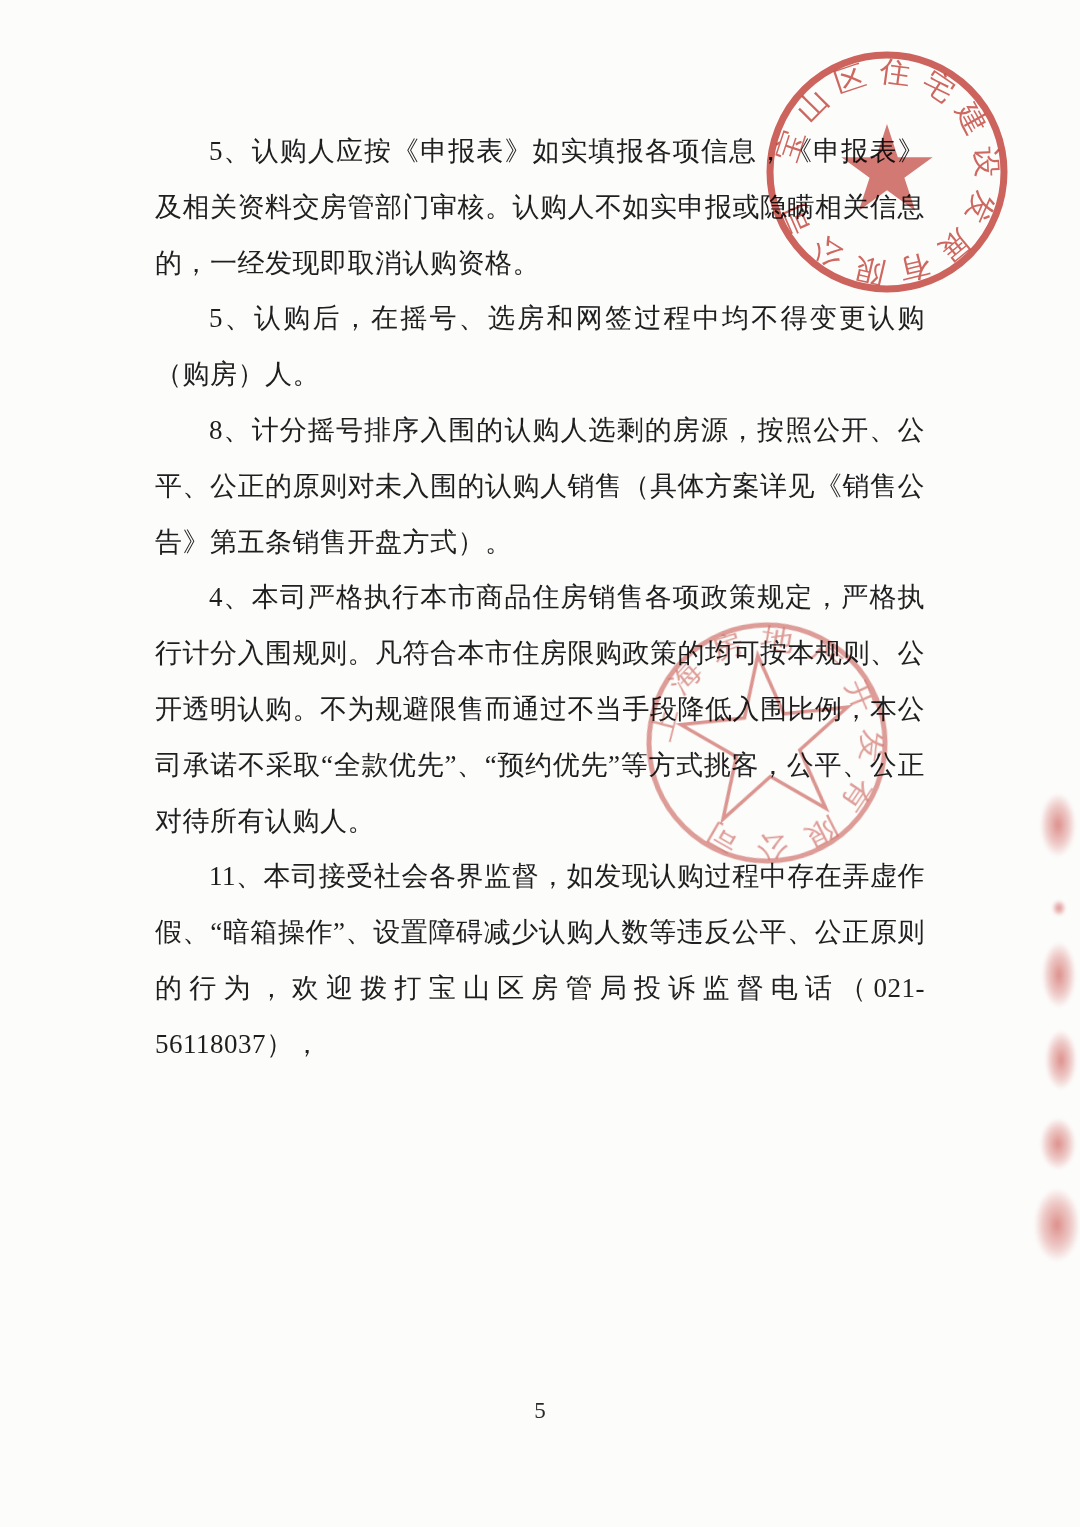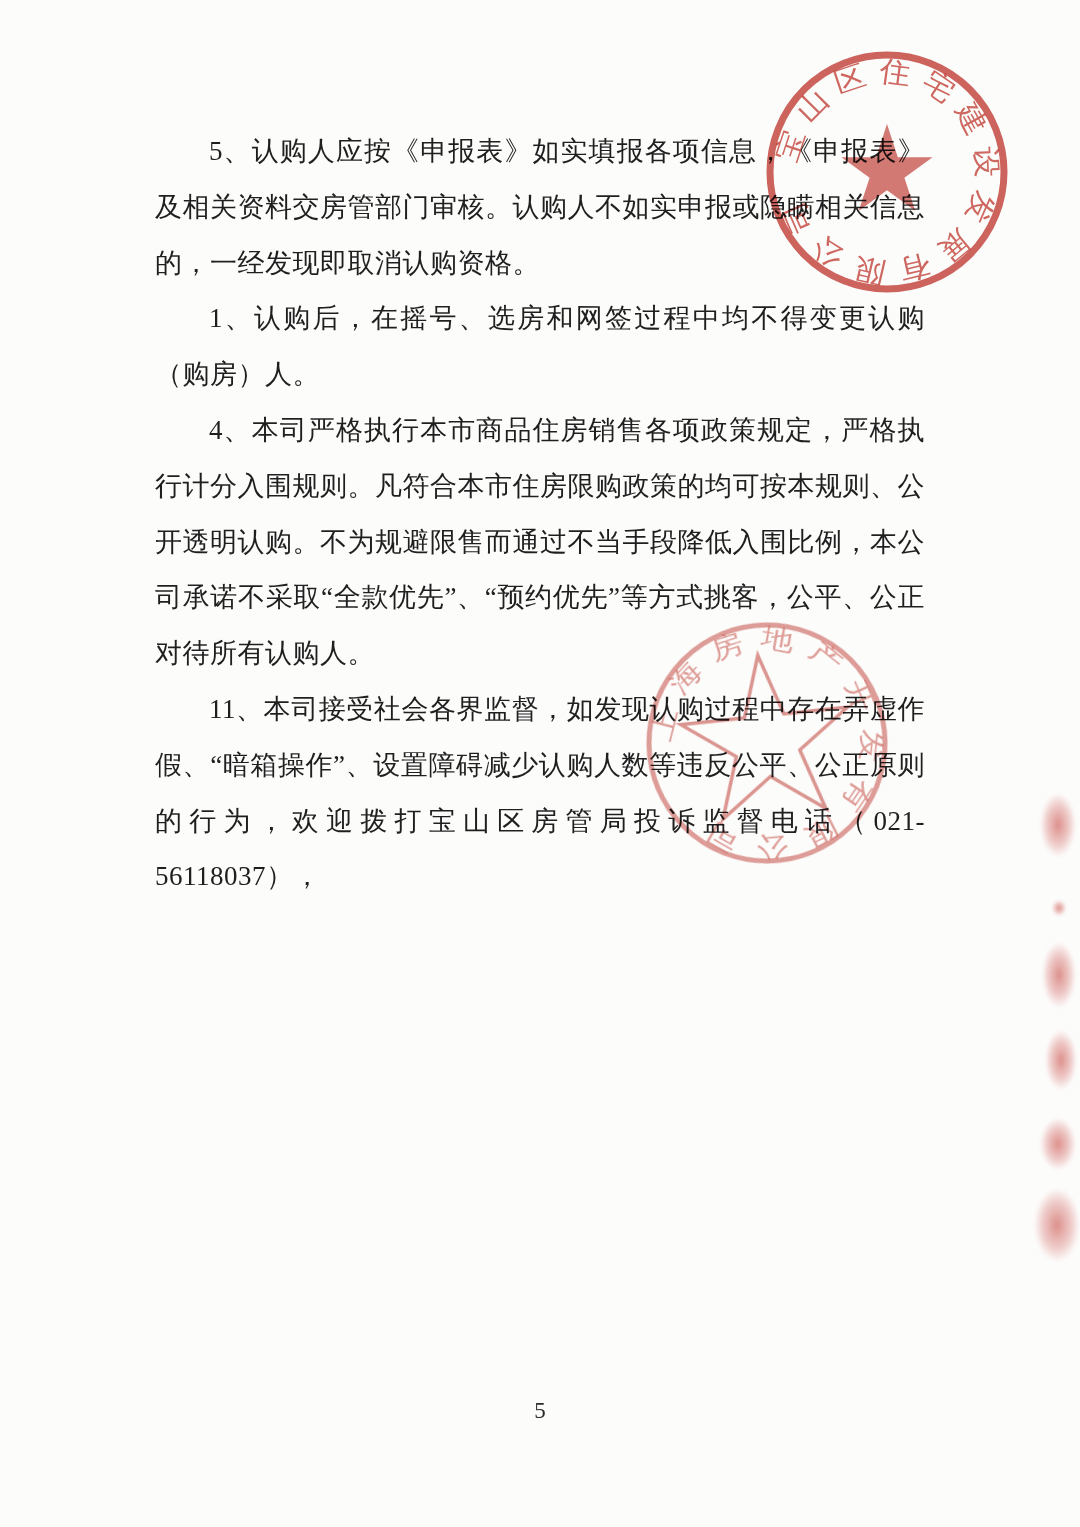--- a/index.html
+++ b/index.html
@@ -38,21 +38,22 @@
   .f5{left:1040px;top:1118px;width:36px;height:52px;}
   .f6{left:1034px;top:1188px;width:46px;height:74px;}
 </style>
 </head>
 <body>
 
 <div class="page">
 
   <div class="text-block">
     <p>5、认购人应按《申报表》如实填报各项信息，《申报表》及相关资料交房管部门审核。认购人不如实申报或隐瞒相关信息的，一经发现即取消认购资格。</p>
-    <p>1、认购后，在摇号、选房和网签过程中均不得变更认购（购房）人。</p>
+    <p>5、认购后，在摇号、选房和网签过程中均不得变更认购（购房）人。</p>
+    <p>8、计分摇号排序入围的认购人选剩的房源，按照公开、公平、公正的原则对未入围的认购人销售（具体方案详见《销售公告》第五条销售开盘方式）。</p>
     <p>4、本司严格执行本市商品住房销售各项政策规定，严格执行计分入围规则。凡符合本市住房限购政策的均可按本规则、公开透明认购。不为规避限售而通过不当手段降低入围比例，本公司承诺不采取“全款优先”、“预约优先”等方式挑客，公平、公正对待所有认购人。</p>
     <p>11、本司接受社会各界监督，如发现认购过程中存在弄虚作假、“暗箱操作”、设置障碍减少认购人数等违反公平、公正原则的行为，欢迎拨打宝山区房管局投诉监督电话（021-56118037），</p>
   </div>
 
   <div class="page-number">5</div>
 
   <div class="seal seal-top">
     <svg width="260" height="264" viewBox="0 0 260 264">
       <defs>
         <path id="rimTop" d="M 40,132 A 90,90 0 1 1 220,132 A 90,90 0 1 1 40,132" fill="none"></path>

